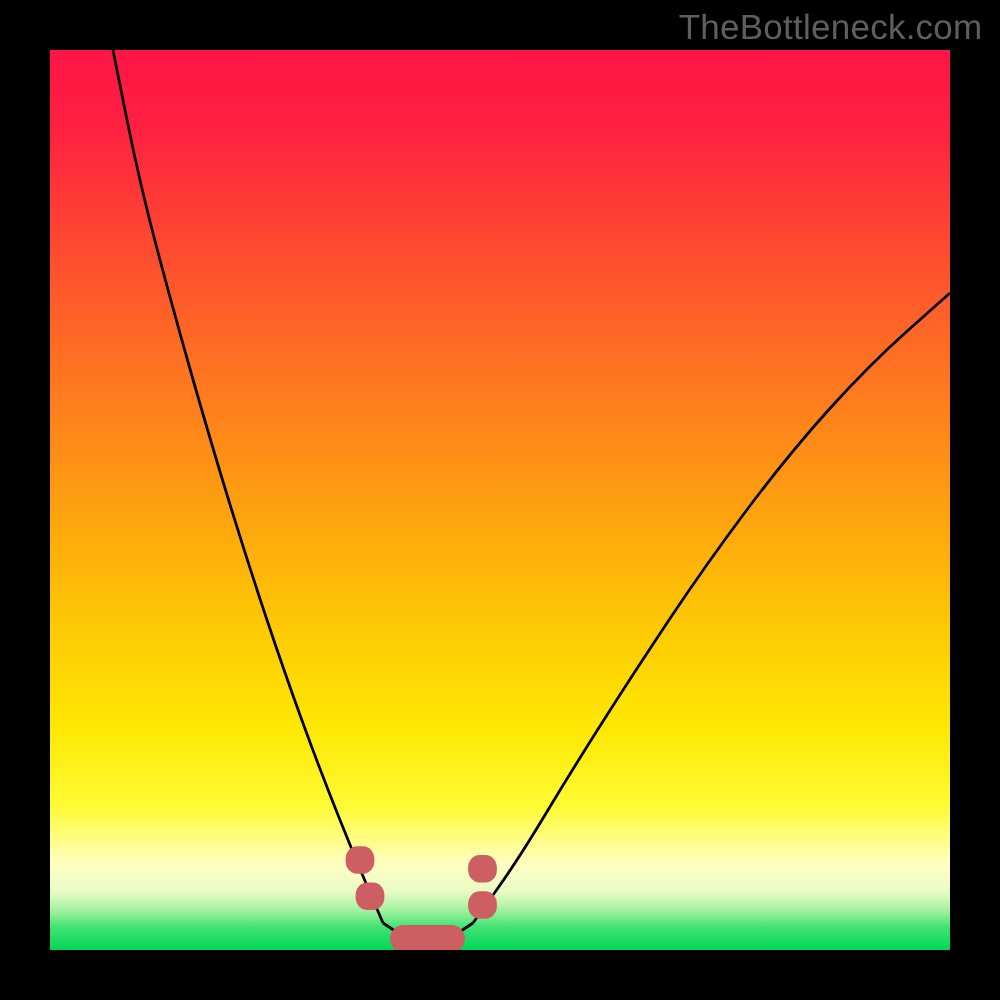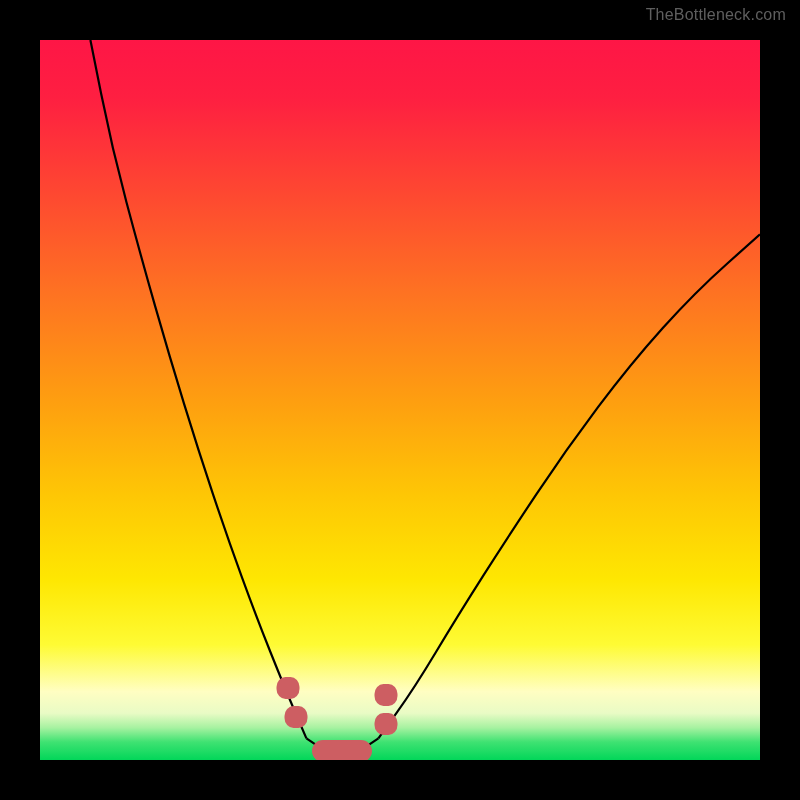--- a/index.html
+++ b/index.html
@@ -53,21 +53,21 @@
   .marker.wide {
     width: 60px;
     height: 22px;
     border-radius: 12px;
   }
   .watermark {
     position: absolute;
     top: 6px;
     right: 14px;
     color: #5f5f5f;
-    font-size: 16px;
+    font-size: 28px;
     letter-spacing: 0.2px;
     font-weight: 500;
   }
 </style>
 </head>
 <body>
 
 <div class="frame">
 
   <div class="plot-area">

